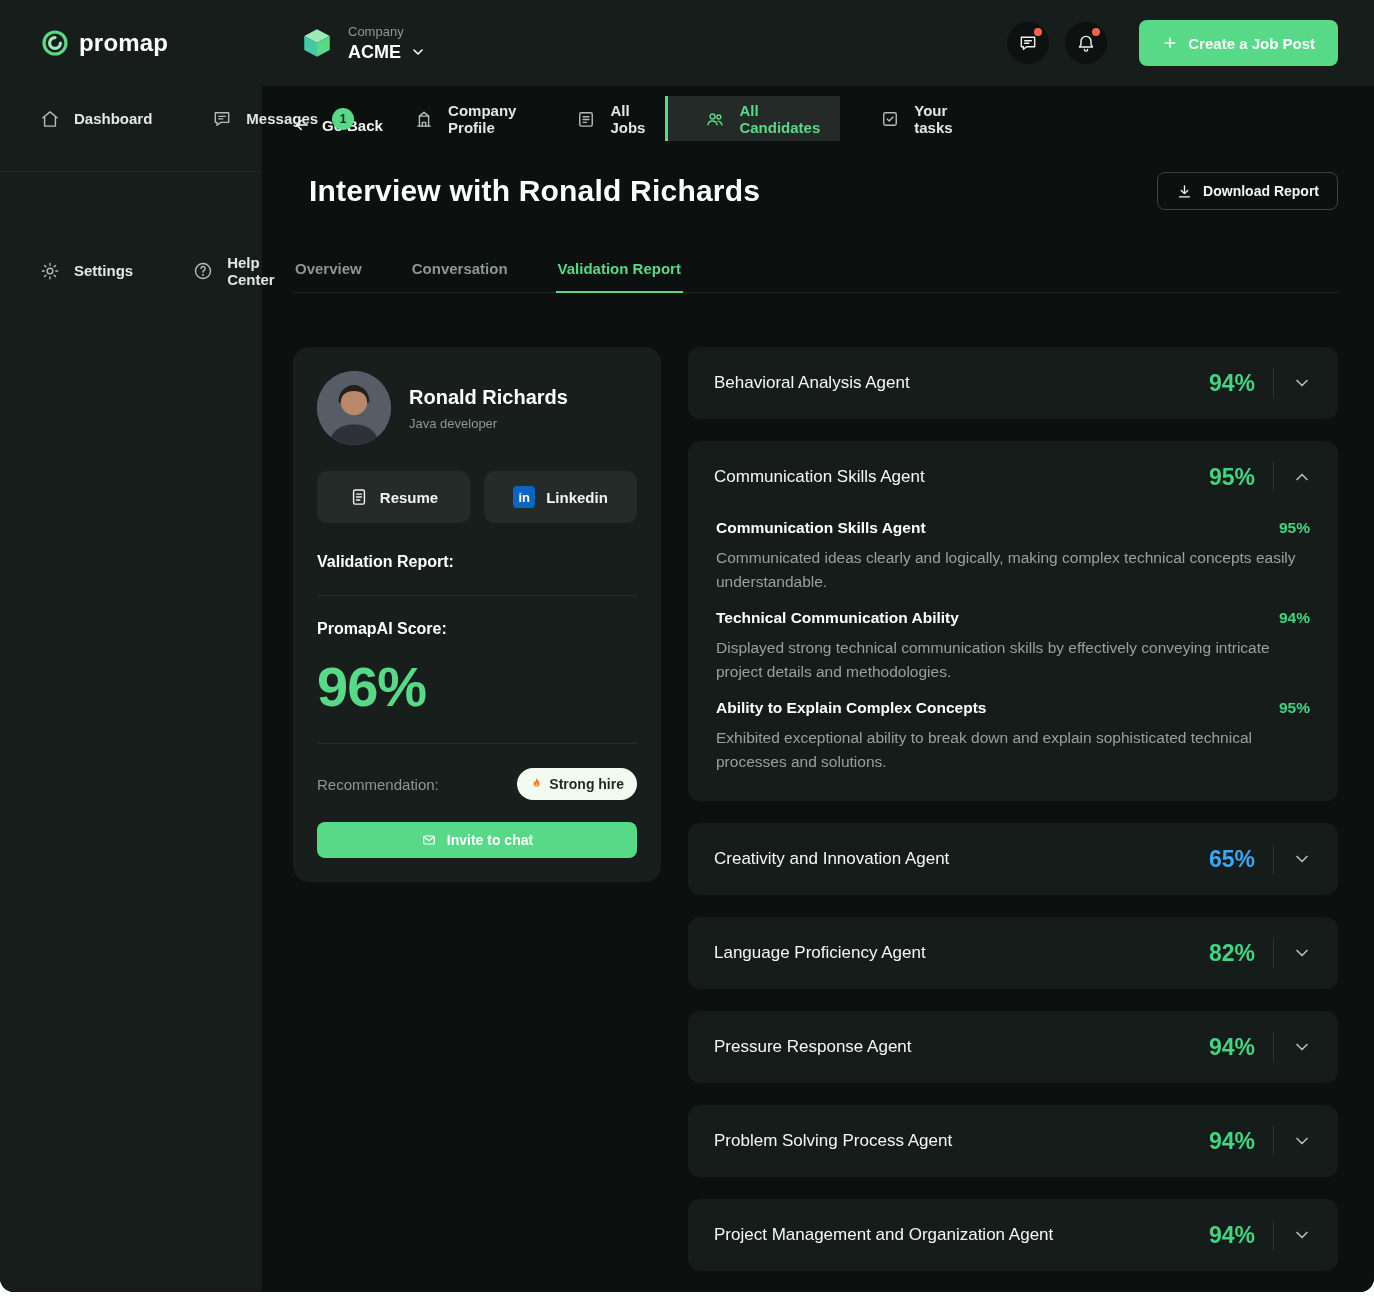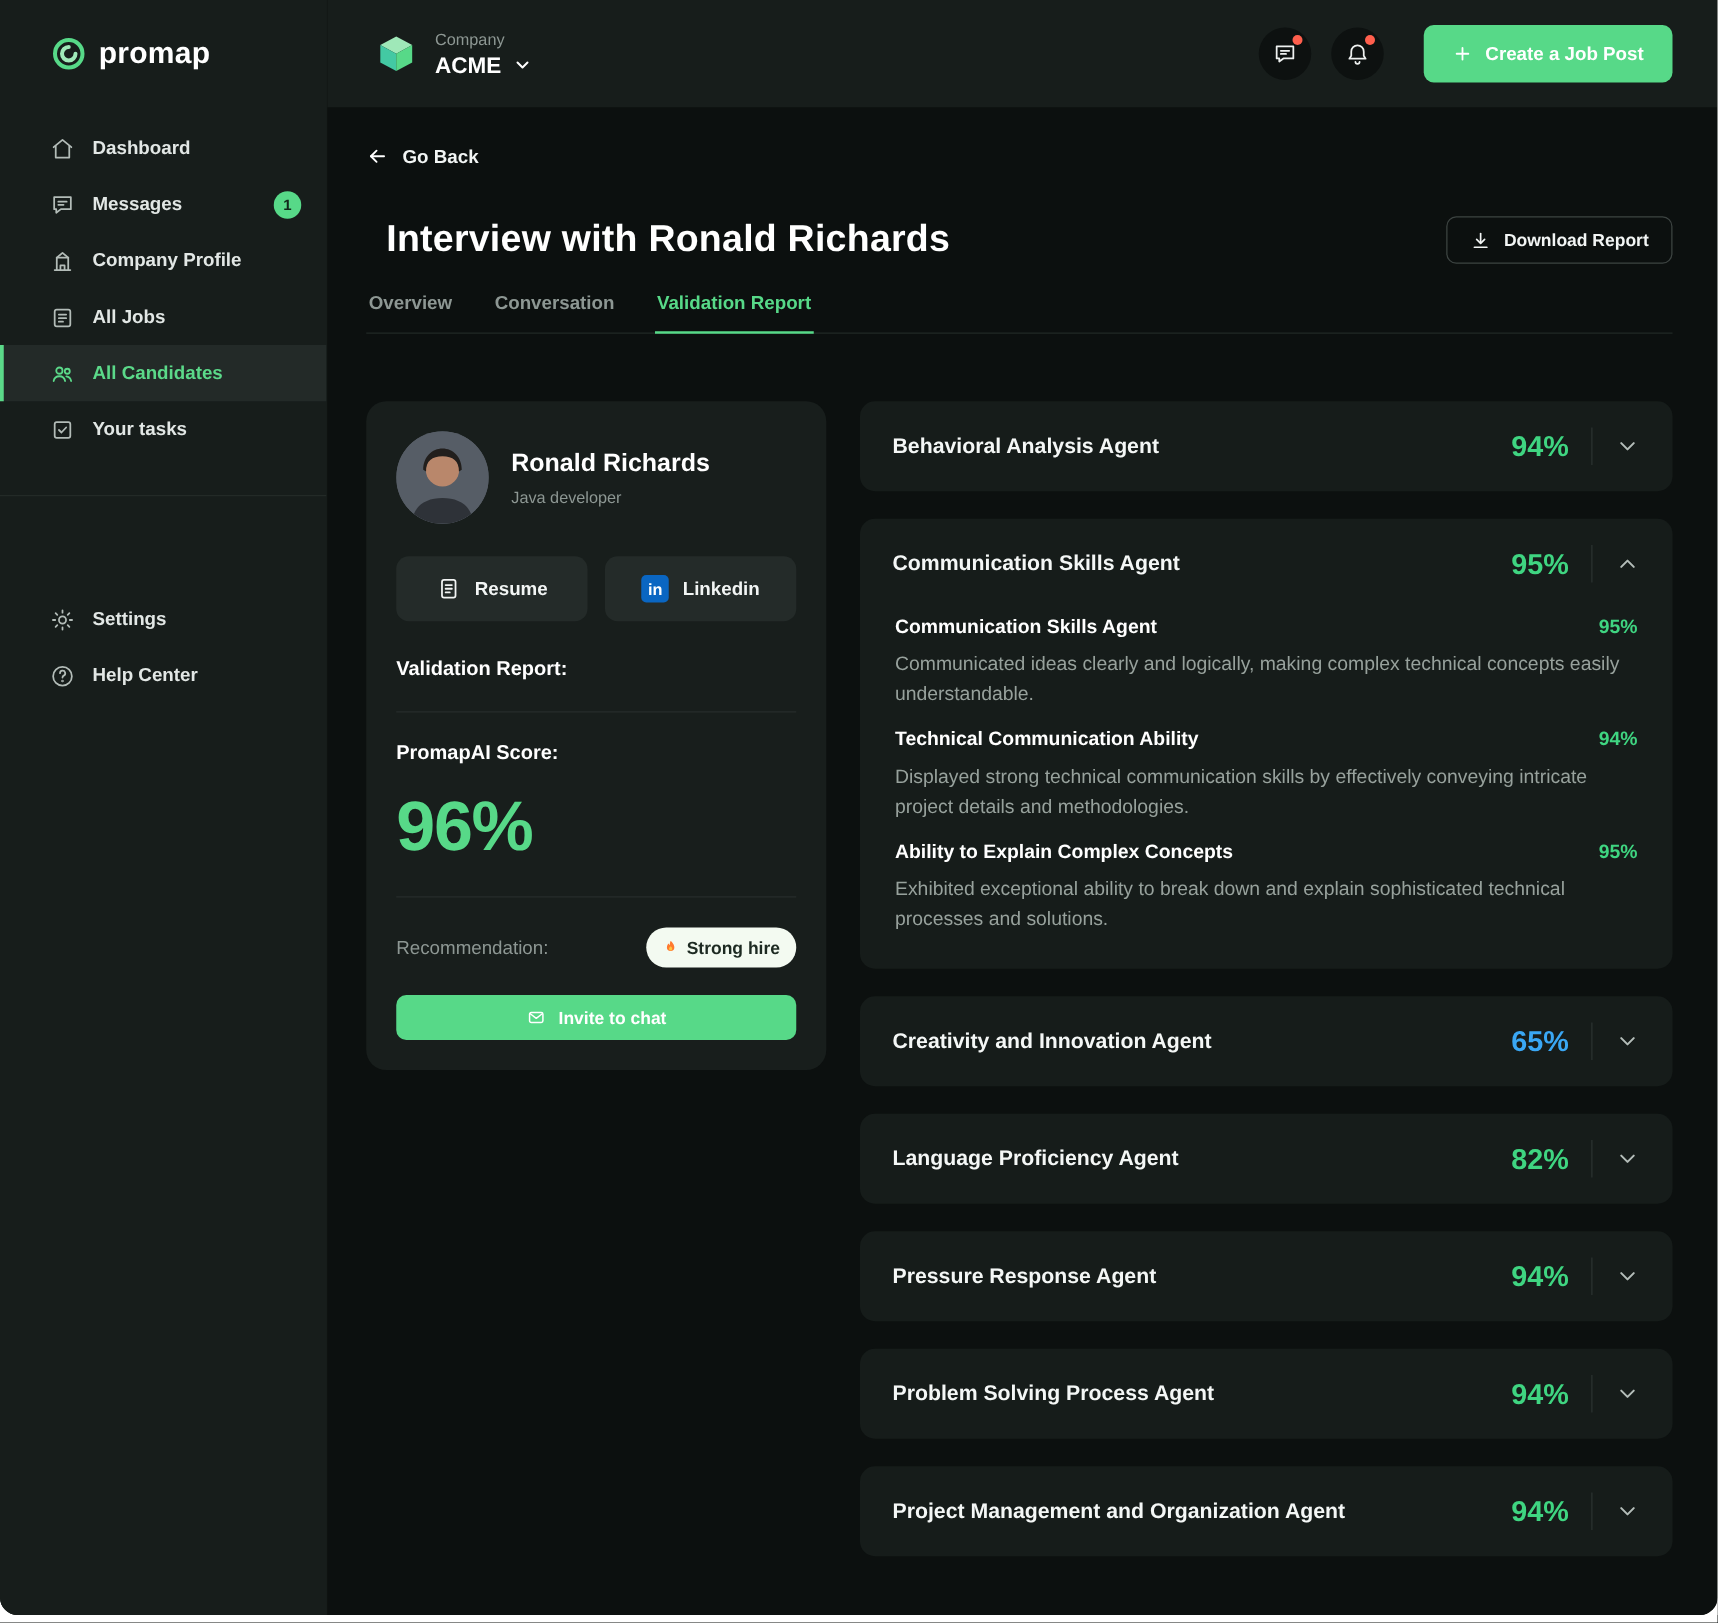--- a/index.html
+++ b/index.html
@@ -6,21 +6,21 @@
   html,body { margin:0; padding:0; background:#ffffff; }
   body { font-family:"Liberation Sans", sans-serif; }
   .app { width:1374px; height:1292px; display:flex; background:#0c100f; overflow:hidden;
          border-radius:0 0 14px 14px; }
 
   
   .sidebar { width:262px; flex-shrink:0; background:#171d1b; display:flex; flex-direction:column;
              border-right:1px solid #20262409; }
   .logo-row { height:86px; display:flex; align-items:center; gap:9px; padding-left:40px; flex-shrink:0; }
   .logo-text { color:#ffffff; font-size:24px; font-weight:700; letter-spacing:.2px; }
-  .nav { display:flex; flex-direction:column; padding:10px 0 30px; }
+  .nav { display:flex; flex-direction:row; padding:10px 0 30px; }
   .nav-item { display:flex; align-items:center; gap:14px; height:45px; padding:0 20px 0 40px;
               color:#e2e7e5; font-size:15px; font-weight:600; cursor:pointer; position:relative; }
   .nav-item .nav-icon { width:20px; height:20px; color:#b3bcb8; display:flex; align-items:center; }
   .nav-item.active { background:#232a28; color:#5bd989; }
   .nav-item.active .nav-icon { color:#5bd989; }
   .nav-item.active::before { content:""; position:absolute; left:0; top:0; bottom:0; width:3px; background:#5bd989; }
   .msg-badge { margin-left:auto; width:22px; height:22px; border-radius:50%; background:#57d988;
                color:#12271b; font-size:12px; font-weight:700; display:flex; align-items:center; justify-content:center; }
   .side-divider { height:1px; background:#232a27; }
   .nav-footer { margin-top:66px; }
@@ -40,21 +40,21 @@
                 background:#57d988; color:#ffffff; font-size:15px; font-weight:600; border:none; border-radius:8px; cursor:pointer; }
 
   .content { flex:1; background:#0c100f; padding:30px 36px 30px 31px; }
 
   .goback { display:inline-flex; align-items:center; gap:11px; color:#f2f5f4; font-size:15px; font-weight:600; cursor:pointer; }
   .title-row { display:flex; align-items:center; justify-content:space-between; margin-top:20px; }
   .page-title { margin:16px; color:#ffffff; font-size:30px; font-weight:700; letter-spacing:.2px; }
   .download-btn { display:flex; align-items:center; gap:10px; height:38px; padding:0 18px; background:transparent;
                   border:1px solid #3d4442; border-radius:8px; color:#f2f5f4; font-size:14px; font-weight:600; cursor:pointer; }
 
-  .tabs { display:flex; gap:30px; margin-top:9px; border-bottom:1px solid #212826; }
+  .tabs { display:flex; gap:46px; margin-top:36px; border-bottom:1px solid #212826; }
   .tab { padding:0 2px 14px; color:#8d9793; font-size:15px; font-weight:600; cursor:pointer; }
   .tab.active { color:#57d988; border-bottom:2px solid #57d988; margin-bottom:-1px; }
 
   .columns { display:flex; gap:27px; margin-top:54px; align-items:flex-start; }
 
   
   .profile-card { width:368px; flex-shrink:0; background:#181e1c; border-radius:16px; padding:24px; }
   .profile-top { display:flex; align-items:center; gap:18px; }
   .avatar { width:74px; height:74px; border-radius:50%; overflow:hidden; flex-shrink:0; background:#565d66; }
   .p-name { color:#ffffff; font-size:20px; font-weight:700; }
@@ -72,21 +72,21 @@
   .pill { display:flex; align-items:center; gap:6px; background:#f3faf1; color:#1d2a22; font-size:14px;
           font-weight:700; border-radius:999px; padding:8px 13px; }
   .invite-btn { margin-top:22px; width:100%; height:36px; background:#57d988; border:none; border-radius:8px;
                 color:#ffffff; font-size:14px; font-weight:600; display:flex; align-items:center; justify-content:center;
                 gap:10px; cursor:pointer; }
 
   
   .agents { flex:1; min-width:0; display:flex; flex-direction:column; gap:22px; }
   .agent-card { background:#161c1a; border-radius:12px; padding:0 26px; }
   .agent-head { height:72px; display:flex; align-items:center; justify-content:space-between; cursor:pointer; }
-  .agent-name { color:#f4f7f6; font-size:17px; font-weight:700; }
+  .agent-name { color:#f4f7f6; font-size:17px; font-weight:400; }
   .agent-meta { display:flex; align-items:center; gap:18px; }
   .agent-score { color:#3fd581; font-size:23px; font-weight:700; min-width:56px; text-align:right; }
   .agent-score.c-blue { color:#3aa7f4; }
   .meta-vr { width:1px; height:30px; background:#2b3230; }
   .chev { color:#b3bcb8; display:flex; cursor:pointer; }
   .agent-body { padding:2px 2px 28px; }
   .section { margin-top:16px; }
   .section:first-child { margin-top:4px; }
   .section-head { display:flex; align-items:center; justify-content:space-between; }
   .section-title { color:#ffffff; font-size:15.5px; font-weight:700; }

